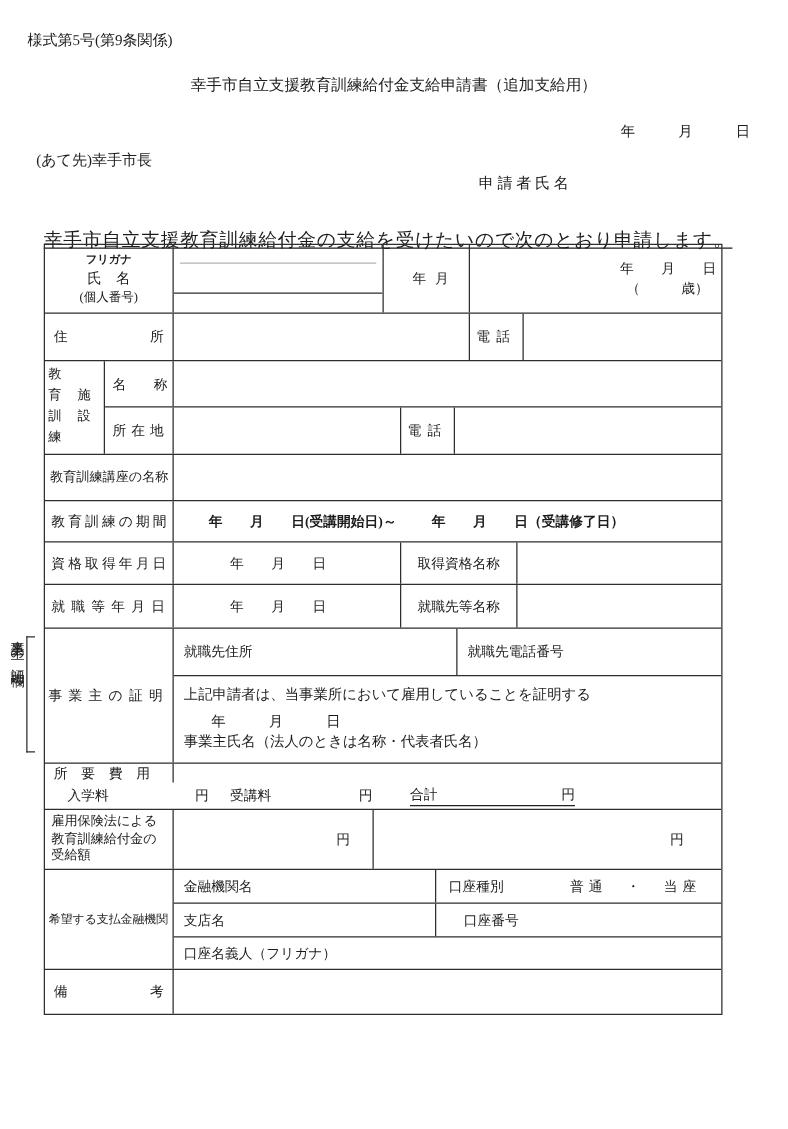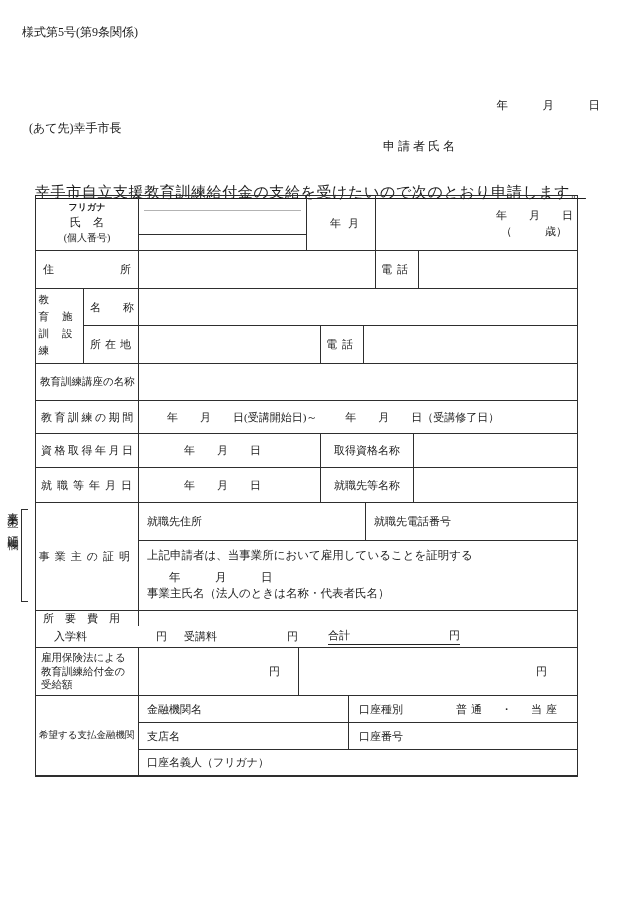--- a/index.html
+++ b/index.html
@@ -71,21 +71,21 @@
   .name-in .n3 { flex:1; }
   .birth-cell { flex-direction:row; justify-content:center; line-height:1.3; }
   .bdate-cell { flex-direction:column; align-items:flex-end; justify-content:center; line-height:1.5; }
   .bdate-cell .l1 { padding-right:4px; }
   .bdate-cell .l2 { padding-right:10px; }
   .pl8 { padding-left:8px; }
   .pl10 { padding-left:10px; }
   .spread { justify-content:flex-start; padding-left:7px; white-space:pre; }
   .facgrp { flex-direction:row; justify-content:center; font-size:10.5px; line-height:1.6; text-align:center; }
   .course-lbl { font-size:10.5px; padding-left:4px; }
-  .period-val { padding-left:28px; white-space:pre; }
+  .period-val { padding-left:28px; white-space:pre;font-weight:bold; }
   .period-val .p2 { margin-left:28px; }
   .date-val { padding-left:45px; white-space:pre; }
   .cert-body { flex-direction:column; align-items:stretch; justify-content:flex-start; padding:7px 8px 0 8px; font-size:11.5px; }
   .cert-body .dt { margin-top:7px; padding-left:22px; }
   .cert-body .sg { margin-top:1px; }
   .cost-val span { white-space:pre; }
   .cost-val .m1 { margin-left:18px; } .cost-val .m2 { margin-left:69px; }
   .cost-val .m3 { margin-left:17px; } .cost-val .m4 { margin-left:70px; }
   .cost-val .m5 { margin-left:30px; }
   .ins-lbl { font-size:10.5px; line-height:1.3; padding:3px 4px 3px 5px; }
@@ -96,20 +96,21 @@
   .acct-type { justify-content:space-between; padding:0 16px 0 10px; }
   .rem-lbl { white-space:pre; padding-left:7px; }
   .empty { }
 </style>
 </head>
 <body>
 
 <div class="page">
 
   <div class="hdr-form-no">様式第5号(第9条関係)</div>
+  <div class="hdr-title">幸手市自立支援教育訓練給付金支給申請書（追加支給用）</div>
   <div class="hdr-date">年　　　月　　　日</div>
   <div class="hdr-addr">(あて先)幸手市長</div>
   <div class="hdr-appl">申請者氏名</div>
   <div class="hdr-intro">幸手市自立支援教育訓練給付金の支給を受けたいので次のとおり申請します。</div>
 
   <div class="side-label">事業主の証明欄</div>
   <div class="side-bracket"></div>
 
   <div class="tbl">
 
@@ -224,25 +225,29 @@
     <div class="row h-bank">
       <div class="c w-label bank-lbl">希望する支払金融機関</div>
       <div class="col">
         <div class="srow" style="height:27px;">
           <div class="c w-bankl pl8">金融機関名</div>
           <div class="c end acct-type">
             <span>口座種別</span>
             <span class="ls4">普通　・　当座</span>
           </div>
         </div>
-        <div class="srow" style="height:27px;">
+        <div class="srow" style="height:27px;gap:12px;">
           <div class="c w-bankl pl8">支店名</div>
           <div class="c end pl10">口座番号</div>
         </div>
         <div class="srow last">
           <div class="c end pl8">口座名義人（フリガナ）</div>
         </div>
       </div>
     </div>
 
+    <div class="row h-rem last">
+      <div class="c w-label rem-lbl">備　　　　　　考</div>
+      <div class="c end empty"></div>
+    </div>
 
   </div>
 </div>
 
 </body></html>

